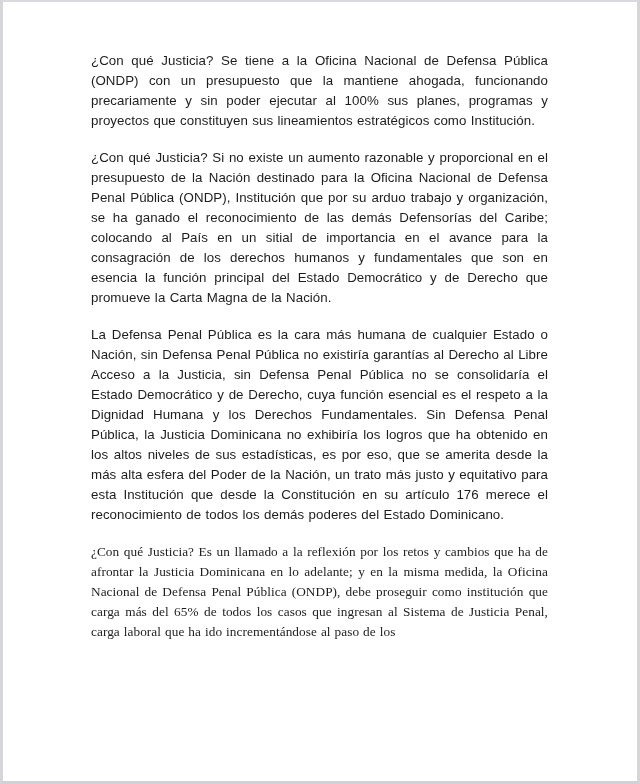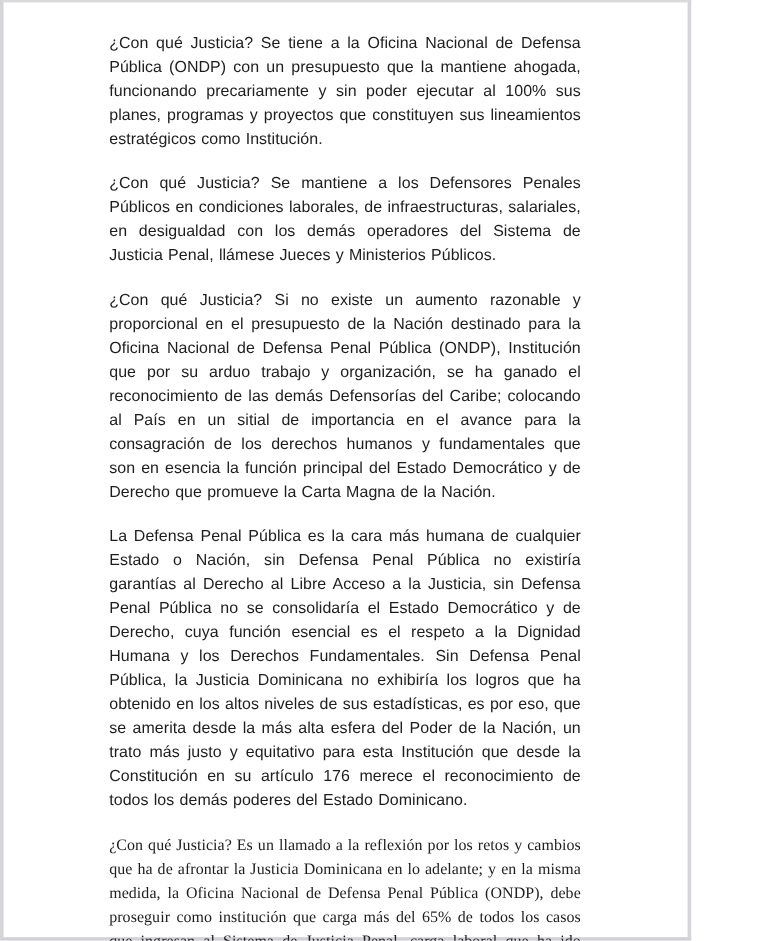--- a/index.html
+++ b/index.html
@@ -7,28 +7,28 @@
     padding: 0;
     background: #ffffff;
   }
   body {
     width: 640px;
     height: 784px;
     overflow: hidden;
   }
   .page {
     box-sizing: border-box;
-    width: 576px;
+    width: 640px;
     height: 784px;
     background: #ffffff;
     border-left: 3px solid #d6d6da;
     border-right: 3px solid #d6d6da;
     border-top: 2px solid #dadade;
     border-bottom: 3px solid #d2d2d6;
-    padding: 24px 89px 0 88px;
+    padding: 49px 89px 0 88px;
   }
   .text-block {
     width: 100%;
   }
   .para {
     margin: 0 0 17px 0;
     font-family: "Liberation Sans", sans-serif;
     font-size: 13.3px;
     line-height: 20px;
     color: #1d1d1d;
@@ -41,18 +41,17 @@
     margin-bottom: 0;
     font-family: Liberation Serif, serif;
   }
 </style>
 </head>
 <body>
 
 <div class="page">
   <div class="text-block">
     <p class="para">¿Con qué Justicia? Se tiene a la Oficina Nacional de Defensa Pública (ONDP) con un presupuesto que la mantiene ahogada, funcionando precariamente y sin poder ejecutar al 100% sus planes, programas y proyectos que constituyen sus lineamientos estratégicos como Institución.</p>
-    <p class="para">¿Con qué Justicia? Se mantiene a los Defensores Penales Públicos en condiciones laborales, de infraestructuras, salariales, en desigualdad con los demás operadores del Sistema de Justicia Penal, llámese Jueces y Ministerios Públicos.</p>
     <p class="para">¿Con qué Justicia?  Si no existe un aumento razonable y proporcional en el presupuesto de la Nación destinado para la Oficina Nacional de Defensa Penal Pública (ONDP), Institución que por su arduo trabajo y organización, se ha ganado el reconocimiento de las demás Defensorías del Caribe; colocando al País en un sitial de importancia en el avance para la consagración de los derechos humanos y fundamentales que son en esencia la función principal del Estado Democrático y de Derecho que promueve la Carta Magna de la Nación.</p>
     <p class="para">La Defensa Penal Pública es la cara más humana de cualquier Estado o Nación, sin Defensa Penal Pública no existiría garantías al Derecho al Libre Acceso a la Justicia, sin Defensa Penal Pública no se consolidaría el Estado Democrático y de Derecho, cuya función esencial es el respeto a la Dignidad Humana y los Derechos Fundamentales. Sin Defensa Penal Pública, la Justicia Dominicana no exhibiría los logros que ha obtenido en los altos niveles de sus estadísticas, es por eso, que se amerita desde la más alta esfera del Poder de la Nación, un trato más justo y equitativo para esta Institución que desde la Constitución en su artículo 176 merece el reconocimiento de todos los demás poderes del Estado Dominicano.</p>
     <p class="para">¿Con qué Justicia? Es un llamado a la reflexión por los retos y cambios que ha de afrontar la Justicia Dominicana en lo adelante; y en la misma medida, la Oficina Nacional de Defensa Penal Pública (ONDP), debe proseguir como institución que carga más del 65% de todos los casos que ingresan al Sistema de Justicia Penal,  carga laboral que ha ido incrementándose al paso de los</p>
   </div>
 </div>
 
 </body></html>

